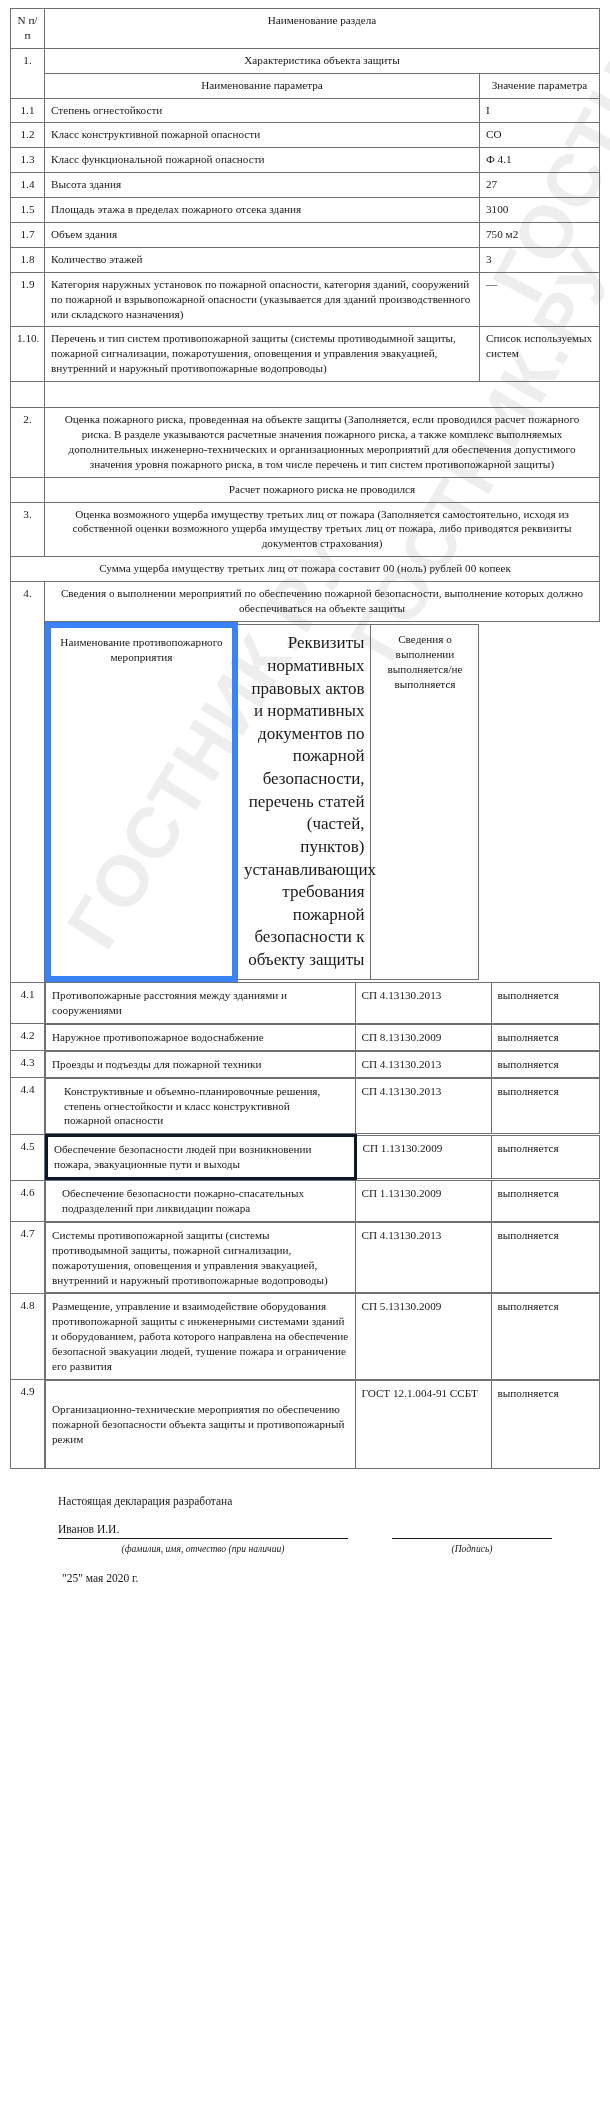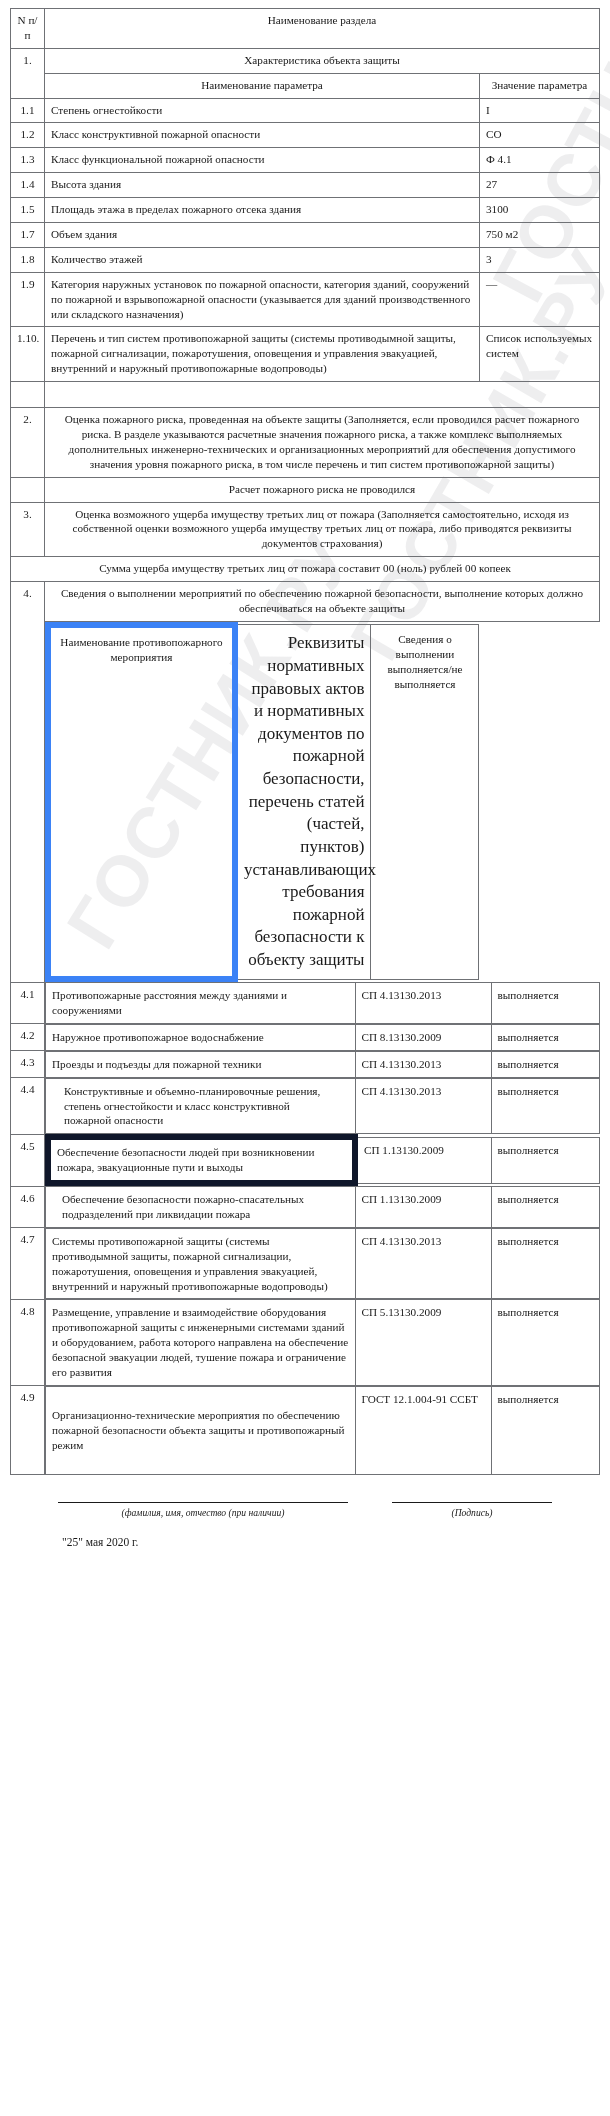--- a/index.html
+++ b/index.html
@@ -332,21 +332,21 @@
         <td class="numtop">4.5</td>
         <td colspan="2" style="padding:0;border:0;">
           <table style="width:100%;border-collapse:collapse;table-layout:fixed;">
             <colgroup>
                   <col>
                   <col style="width:136px">
                   <col style="width:108px">
                 </colgroup>
             <tbody>
                   <tr>
-              <td style="border:6px solid #0f172a;vertical-align:top;padding:5px 6px;font-size:11.2px;line-height:1.33;">Обеспечение безопасности людей при возникновении пожара, эвакуационные пути и выходы</td>
+              <td style="border:3px solid #0f172a;vertical-align:top;padding:5px 6px;font-size:11.2px;line-height:1.33;">Обеспечение безопасности людей при возникновении пожара, эвакуационные пути и выходы</td>
               <td style="border:1px solid #6f7175;vertical-align:top;padding:5px 6px;font-size:11.2px;line-height:1.33;">СП 1.13130.2009</td>
               <td style="border:1px solid #6f7175;vertical-align:top;padding:5px 6px;font-size:11.2px;line-height:1.33;">выполняется</td>
             </tr>
           </tbody>
               </table>
         </td>
 
       </tr>
 
       <tr>
@@ -431,20 +431,22 @@
               </table>
         </td>
 
       </tr>
 
     </tbody>
       </table>
   </div>
 
   <div class="sign">
+    <div class="lead">Настоящая декларация разработана</div>
+    <div class="name">Иванов И.И.</div>
     <div class="rowline">
       <div class="rule rule-a"></div>
       <div class="rule-gap"></div>
       <div class="rule rule-b"></div>
     </div>
     <div class="caps">
       <div class="cap-a">(фамилия, имя, отчество (при наличии)</div>
       <div class="cap-gap"></div>
       <div class="cap-b">(Подпись)</div>
     </div>

